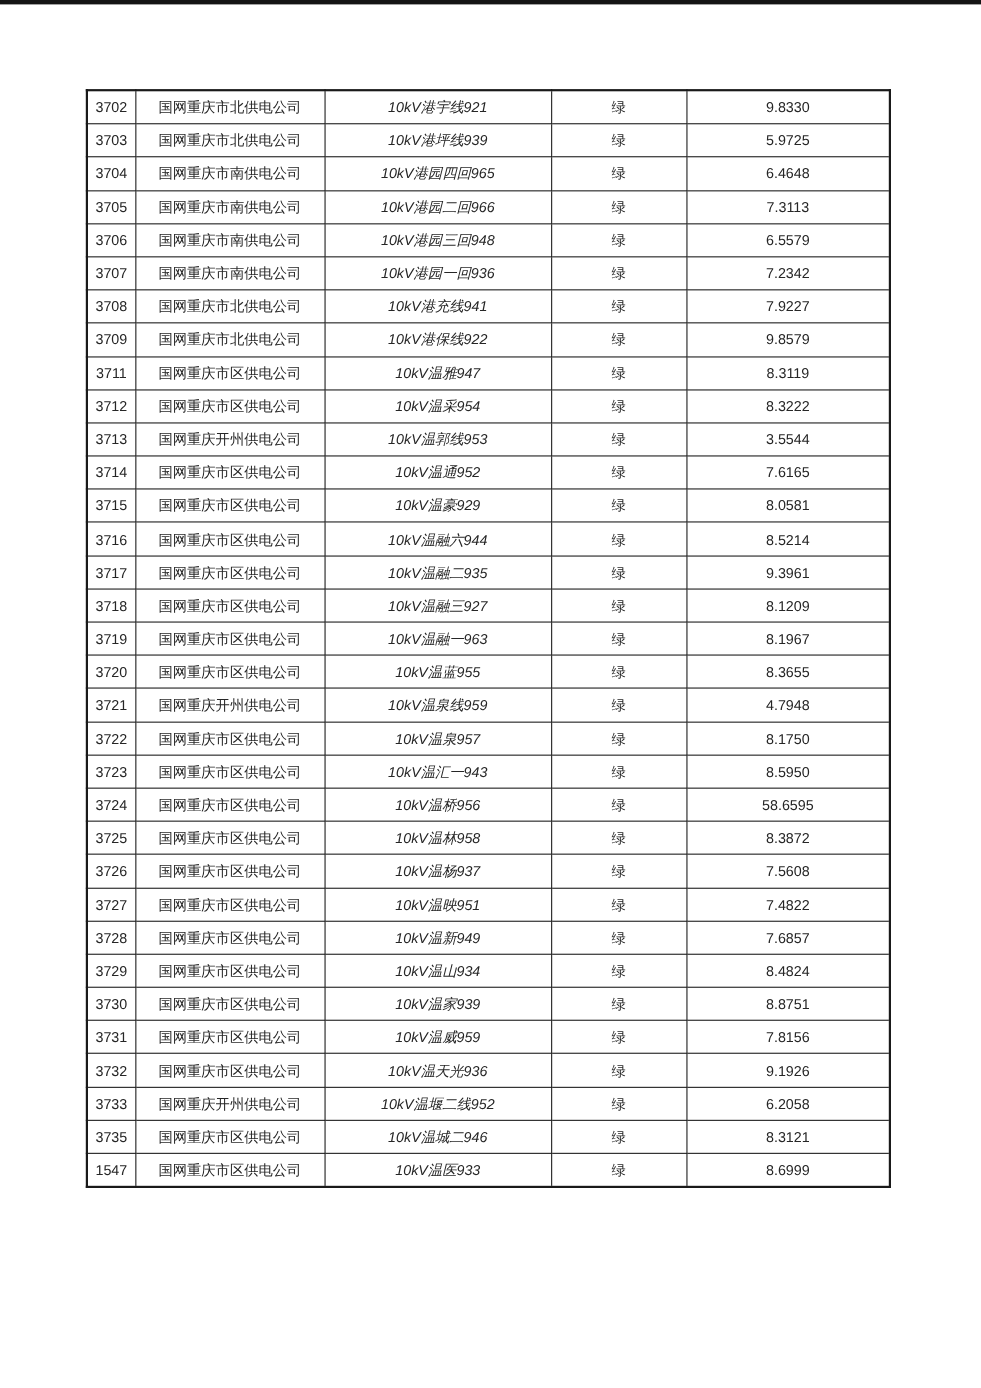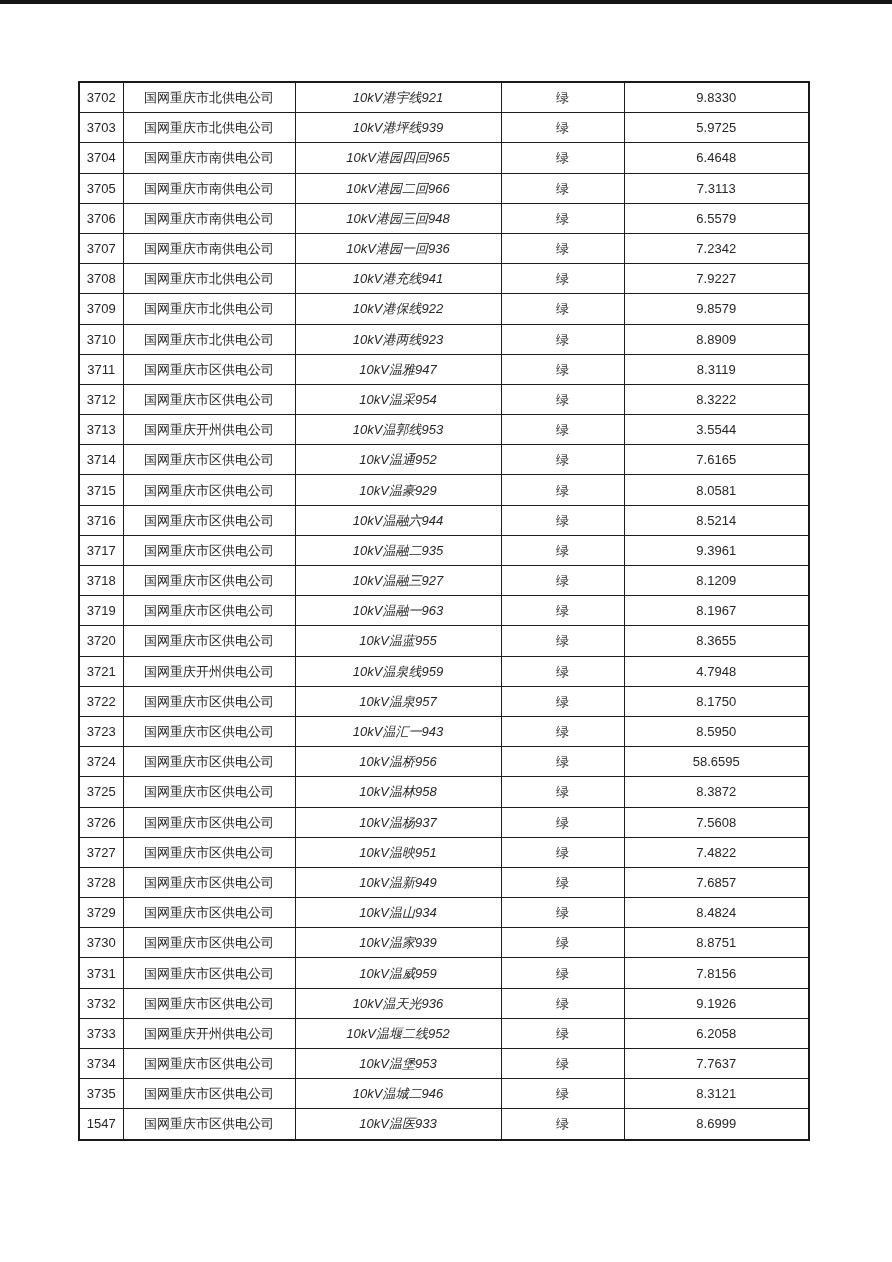--- a/index.html
+++ b/index.html
@@ -122,27 +122,20 @@
   </tr>
 
   <tr>
     <td class="c-id">3709</td>
     <td class="c-company">国网重庆市北供电公司</td>
     <td class="c-line">10kV港保线922</td>
     <td class="c-status">绿</td>
     <td class="c-value">9.8579</td>
   </tr>
 
-  <tr>
-    <td class="c-id">3710</td>
-    <td class="c-company">国网重庆市北供电公司</td>
-    <td class="c-line">10kV港两线923</td>
-    <td class="c-status">绿</td>
-    <td class="c-value">8.8909</td>
-  </tr>
 
   <tr>
     <td class="c-id">3711</td>
     <td class="c-company">国网重庆市区供电公司</td>
     <td class="c-line">10kV温雅947</td>
     <td class="c-status">绿</td>
     <td class="c-value">8.3119</td>
   </tr>
 
   <tr>
@@ -314,27 +307,20 @@
   </tr>
 
   <tr>
     <td class="c-id">3733</td>
     <td class="c-company">国网重庆开州供电公司</td>
     <td class="c-line">10kV温堰二线952</td>
     <td class="c-status">绿</td>
     <td class="c-value">6.2058</td>
   </tr>
 
-  <tr>
-    <td class="c-id">3734</td>
-    <td class="c-company">国网重庆市区供电公司</td>
-    <td class="c-line">10kV温堡953</td>
-    <td class="c-status">绿</td>
-    <td class="c-value">7.7637</td>
-  </tr>
 
   <tr>
     <td class="c-id">3735</td>
     <td class="c-company">国网重庆市区供电公司</td>
     <td class="c-line">10kV温城二946</td>
     <td class="c-status">绿</td>
     <td class="c-value">8.3121</td>
   </tr>
 
 

